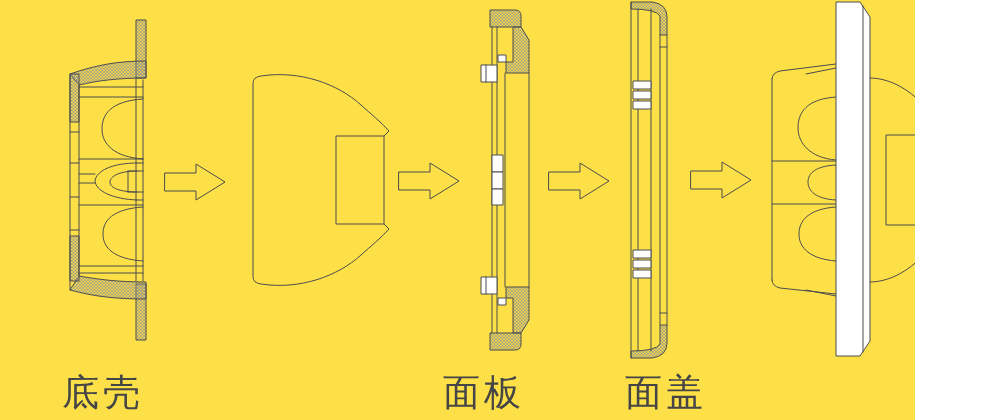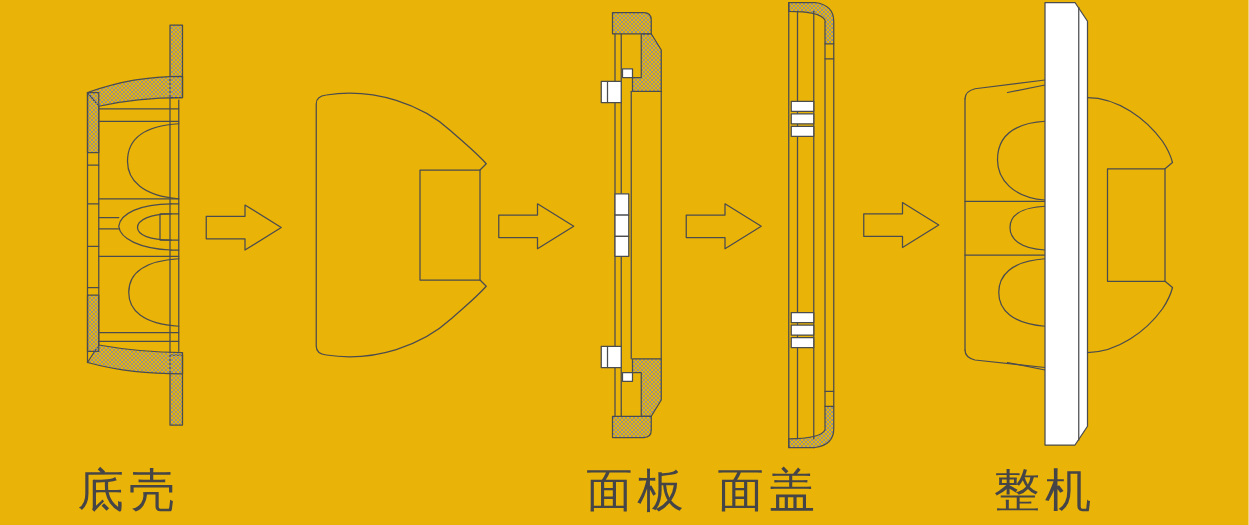--- a/index.html
+++ b/index.html
@@ -1,18 +1,18 @@
 <!DOCTYPE html>
 <html><head>
 <meta charset="utf-8">
 <style>
   html,body { margin:0; padding:0; background:#ffffff; }
   .stage {
-    position:relative; width:999px; height:420px;
-    background:#eab308; overflow:hidden;
+    position:relative; width:915px; height:420px;
+    background:#fde047; overflow:hidden;
     font-family:"Liberation Sans","DejaVu Sans",sans-serif;
   }
   .stage svg { position:absolute; left:0; top:0; }
   .part-label {
     position:absolute; top:374px; transform:translateX(-50%);
     font-size:37px; font-weight:300; letter-spacing:4px;
     color:#454547; white-space:nowrap; line-height:1;
   }
   .ln   { fill:none; stroke:#4b4c4e; stroke-width:1; stroke-linejoin:round; stroke-linecap:round; }
   .hat  { fill:url(#hatch); stroke:#4b4c4e; stroke-width:1; stroke-linejoin:round; }
@@ -115,16 +115,15 @@
       <path class="ln" d="M772,204 H836"></path>
       <path class="ln" d="M836,207 C808,209 799,221 799,234 C799,248 810,259 836,261"></path>
       <path class="wht" d="M836,2 H860 L870,17 V341 L860,356 H836 Z"></path>
       <path class="ln" d="M863,6 V352"></path>
       <path class="ln" d="M870,78 C894,78 917,95 930,113 Q936,122 938,130 L932,135 V225 L938,230 Q936,238 930,247 C917,265 894,282 870,282"></path>
       <path class="ln" d="M932,135 H886 V225 H932"></path>
     </g>
   </svg>
 
   <div class="part-label" style="left:103px">底壳</div>
-  <div class="part-label" style="left:510px">面板</div>
-  <div class="part-label" style="left:615px">面盖</div>
-  <div class="part-label" style="left:836px">整机</div>
+  <div class="part-label" style="left:484px">面板</div>
+  <div class="part-label" style="left:666px">面盖</div>
 </div>
 
 </body></html>

